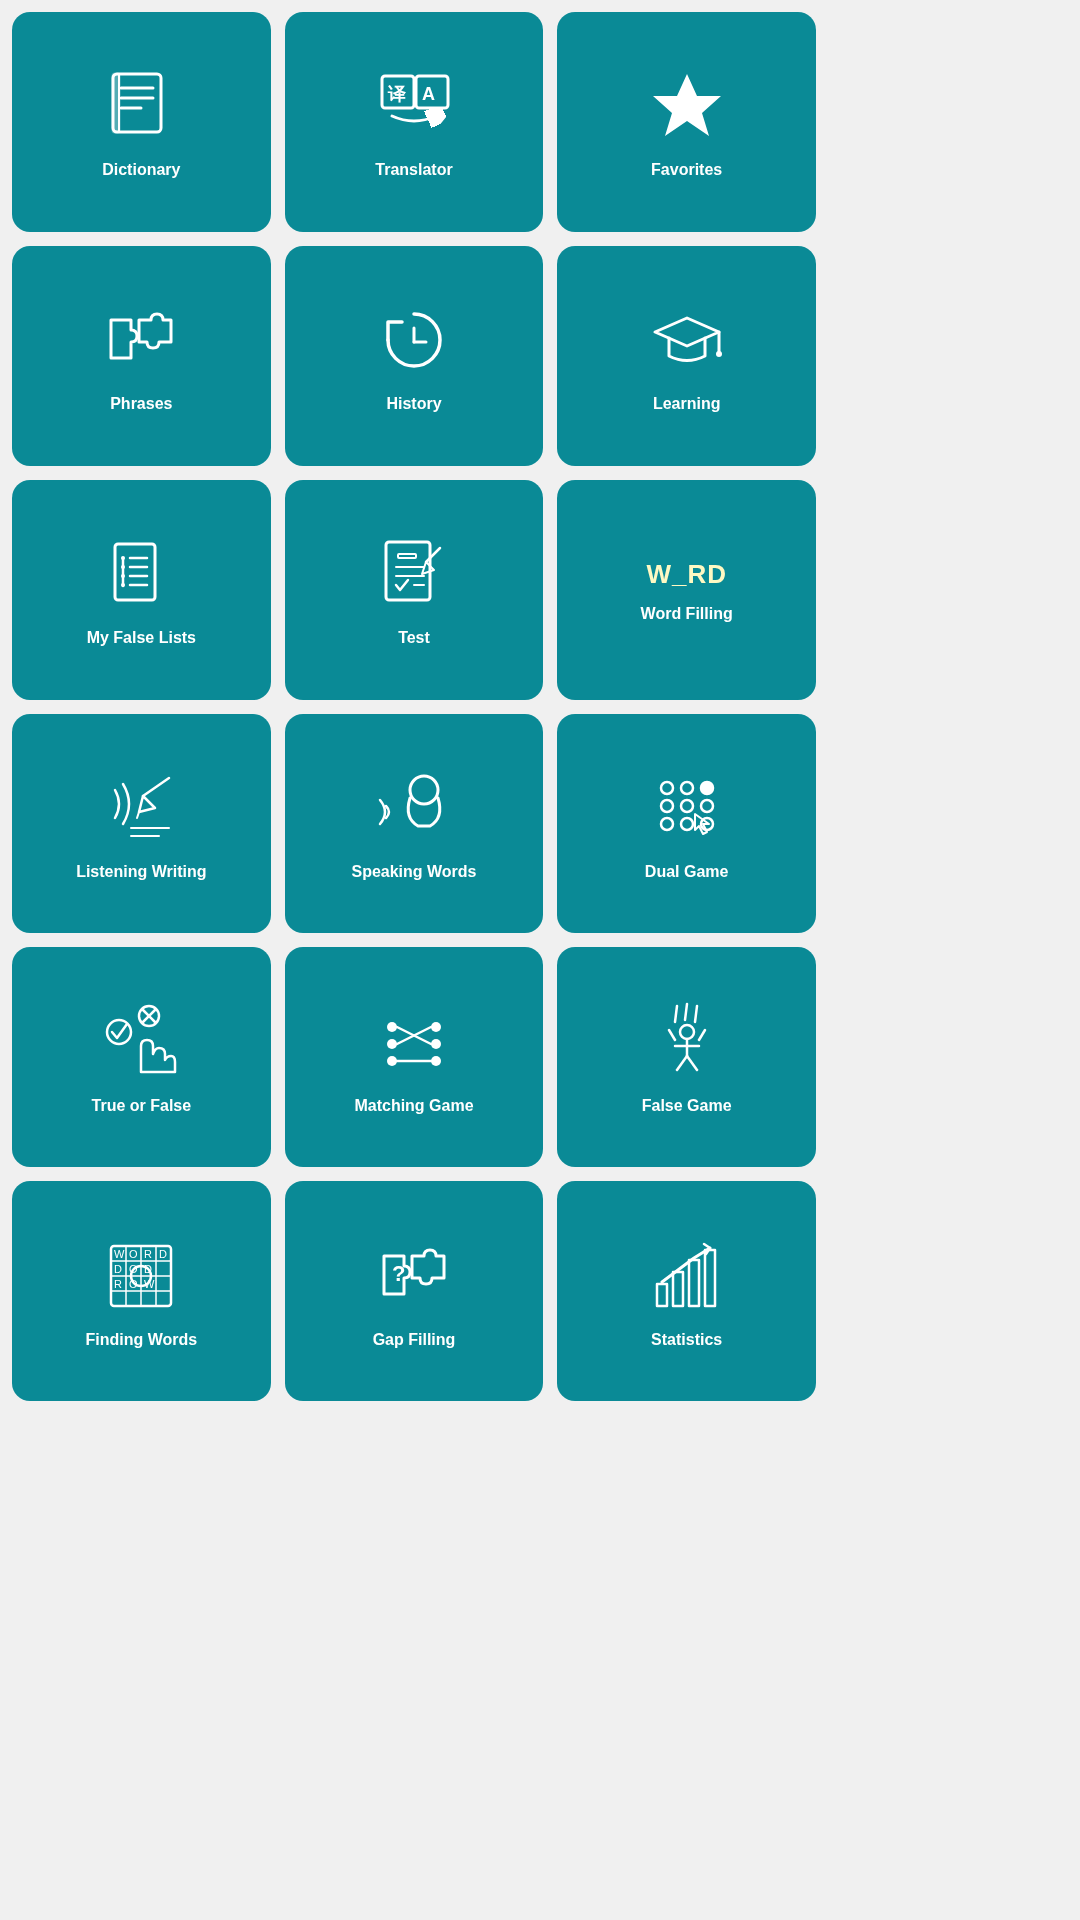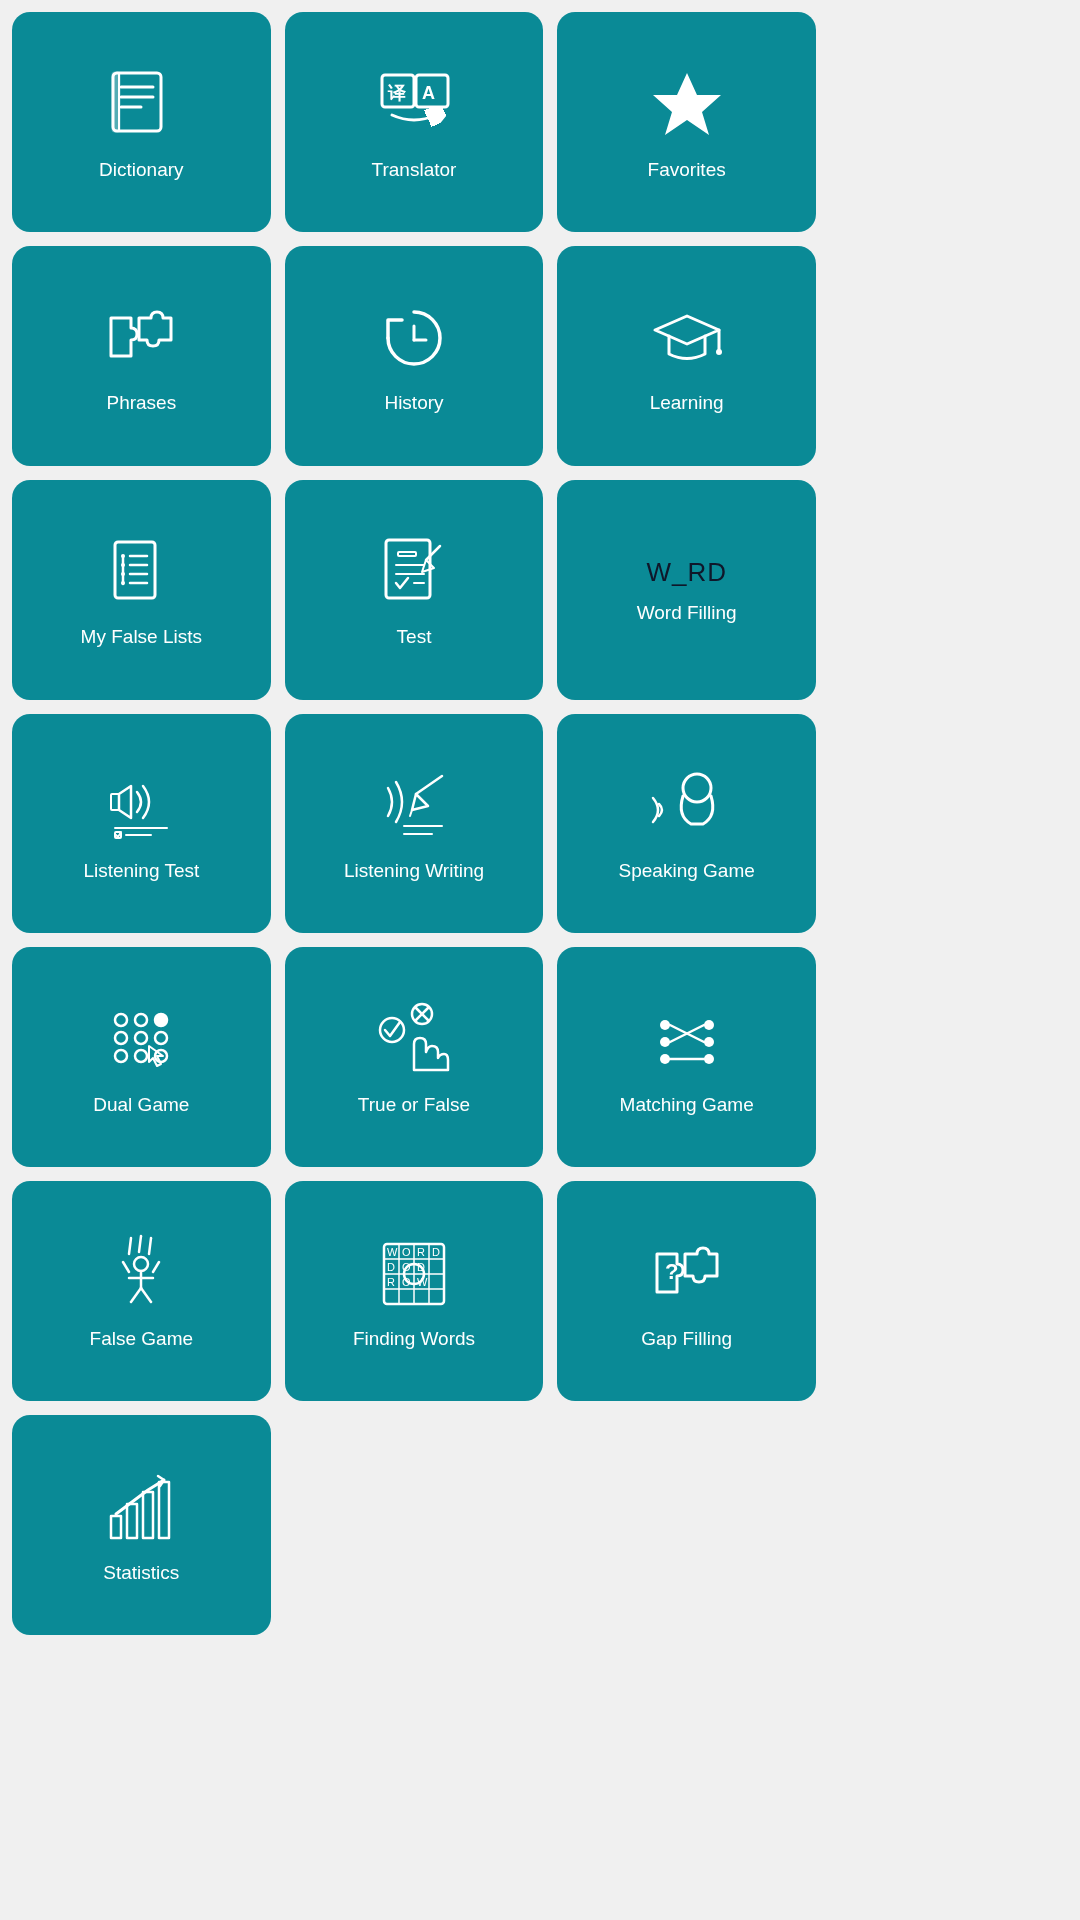--- a/index.html
+++ b/index.html
@@ -43,30 +43,30 @@
       stroke-width: 3;
       stroke-linecap: round;
       stroke-linejoin: round;
     }
     .tile-icon svg.filled path, .tile-icon svg.filled polygon, .tile-icon svg.filled circle {
       fill: white;
       stroke: none;
     }
     .tile-label {
       color: white;
-      font-size: 19px;
-      font-weight: 400;
+      font-size: 16px;
+      font-weight: 700;
       text-align: center;
       line-height: 1.2;
     }
     
     .word-fill-text {
-      color: #0f172a;
+      color: #fef9c3;
       font-size: 26px;
-      font-weight: 400;
+      font-weight: 700;
       margin-bottom: 14px;
       letter-spacing: 1px;
     }
   </style>
 </head>
 <body>
 
 <div class="grid">
 
   <div class="tile">
@@ -181,37 +181,20 @@
     </div>
     <span class="tile-label">Test</span>
   </div>
 
 
   <div class="tile">
     <div class="word-fill-text">W_RD</div>
     <span class="tile-label">Word Filling</span>
   </div>
 
-  <div class="tile">
-    <div class="tile-icon">
-      <svg viewBox="0 0 80 80">
-
-        <polygon points="18,28 30,20 30,52 18,44" stroke="white" stroke-width="2.5" fill="none"></polygon>
-        <rect x="10" y="28" width="8" height="16" rx="1" stroke="white" stroke-width="2" fill="none"></rect>
-        <path d="M36,26 Q44,36 36,46" stroke="white" stroke-width="2.5" fill="none"></path>
-        <path d="M42,20 Q54,36 42,52" stroke="white" stroke-width="2.5" fill="none"></path>
-
-        <line x1="14" y1="62" x2="66" y2="62" stroke="white" stroke-width="2"></line>
-        <rect x="14" y="66" width="6" height="6" rx="1" stroke="white" stroke-width="2" fill="none"></rect>
-        <line x1="25" y1="69" x2="50" y2="69" stroke="white" stroke-width="2"></line>
-        <polyline points="15,69 17,71 20,66" stroke="white" stroke-width="1.8" fill="none"></polyline>
-      </svg>
-    </div>
-    <span class="tile-label">Listening Test</span>
-  </div>
 
   <div class="tile">
     <div class="tile-icon">
       <svg viewBox="0 0 80 80">
 
         <path d="M14,22 Q22,36 14,50" stroke="white" stroke-width="2.5" fill="none"></path>
         <path d="M22,16 Q34,36 22,56" stroke="white" stroke-width="2.5" fill="none"></path>
 
         <line x1="42" y1="28" x2="68" y2="10" stroke="white" stroke-width="2.5"></line>
         <polygon points="42,28 38,44 54,40" stroke="white" stroke-width="2.5" fill="none"></polygon>
@@ -228,21 +211,21 @@
     <div class="tile-icon">
       <svg viewBox="0 0 80 80">
 
         <circle cx="50" cy="22" r="14" stroke="white" stroke-width="3" fill="none"></circle>
         <path d="M36,30 Q30,50 44,58 L56,58 Q70,50 64,30" stroke="white" stroke-width="3" fill="none"></path>
 
         <path d="M12,38 Q18,44 12,50" stroke="white" stroke-width="2.5" fill="none"></path>
         <path d="M6,32 Q16,44 6,56" stroke="white" stroke-width="2.5" fill="none"></path>
       </svg>
     </div>
-    <span class="tile-label">Speaking Game</span>
+    <span class="tile-label">Speaking Words</span>
   </div>
 
   <div class="tile">
     <div class="tile-icon">
       <svg viewBox="0 0 80 80">
 
         <circle cx="20" cy="20" r="6" stroke="white" stroke-width="2.5" fill="none"></circle>
         <circle cx="40" cy="20" r="6" stroke="white" stroke-width="2.5" fill="none"></circle>
         <circle cx="60" cy="20" r="6" stroke="white" stroke-width="2.5" fill="white"></circle>
         <circle cx="20" cy="38" r="6" stroke="white" stroke-width="2.5" fill="none"></circle>

